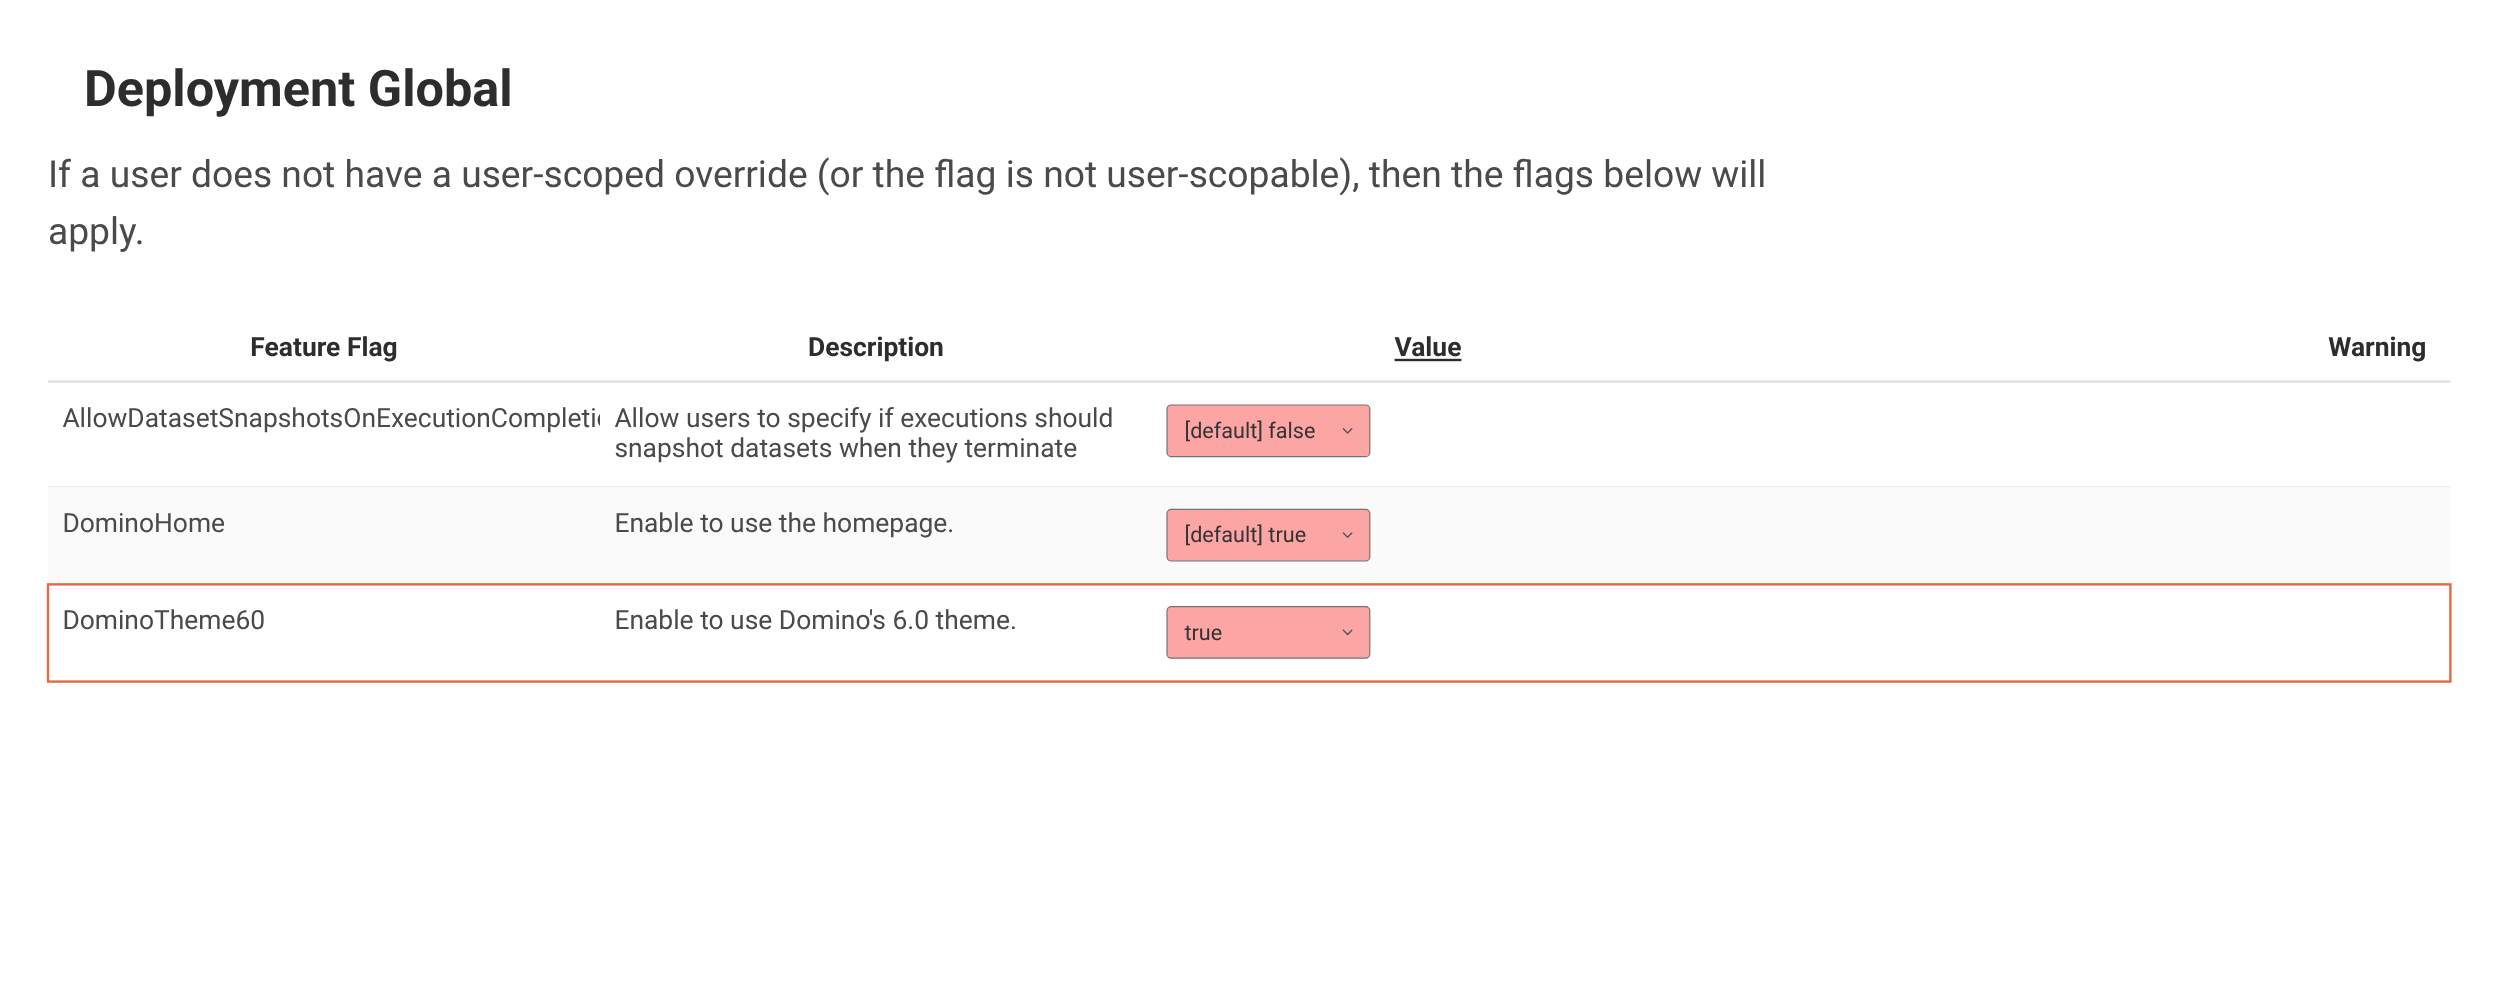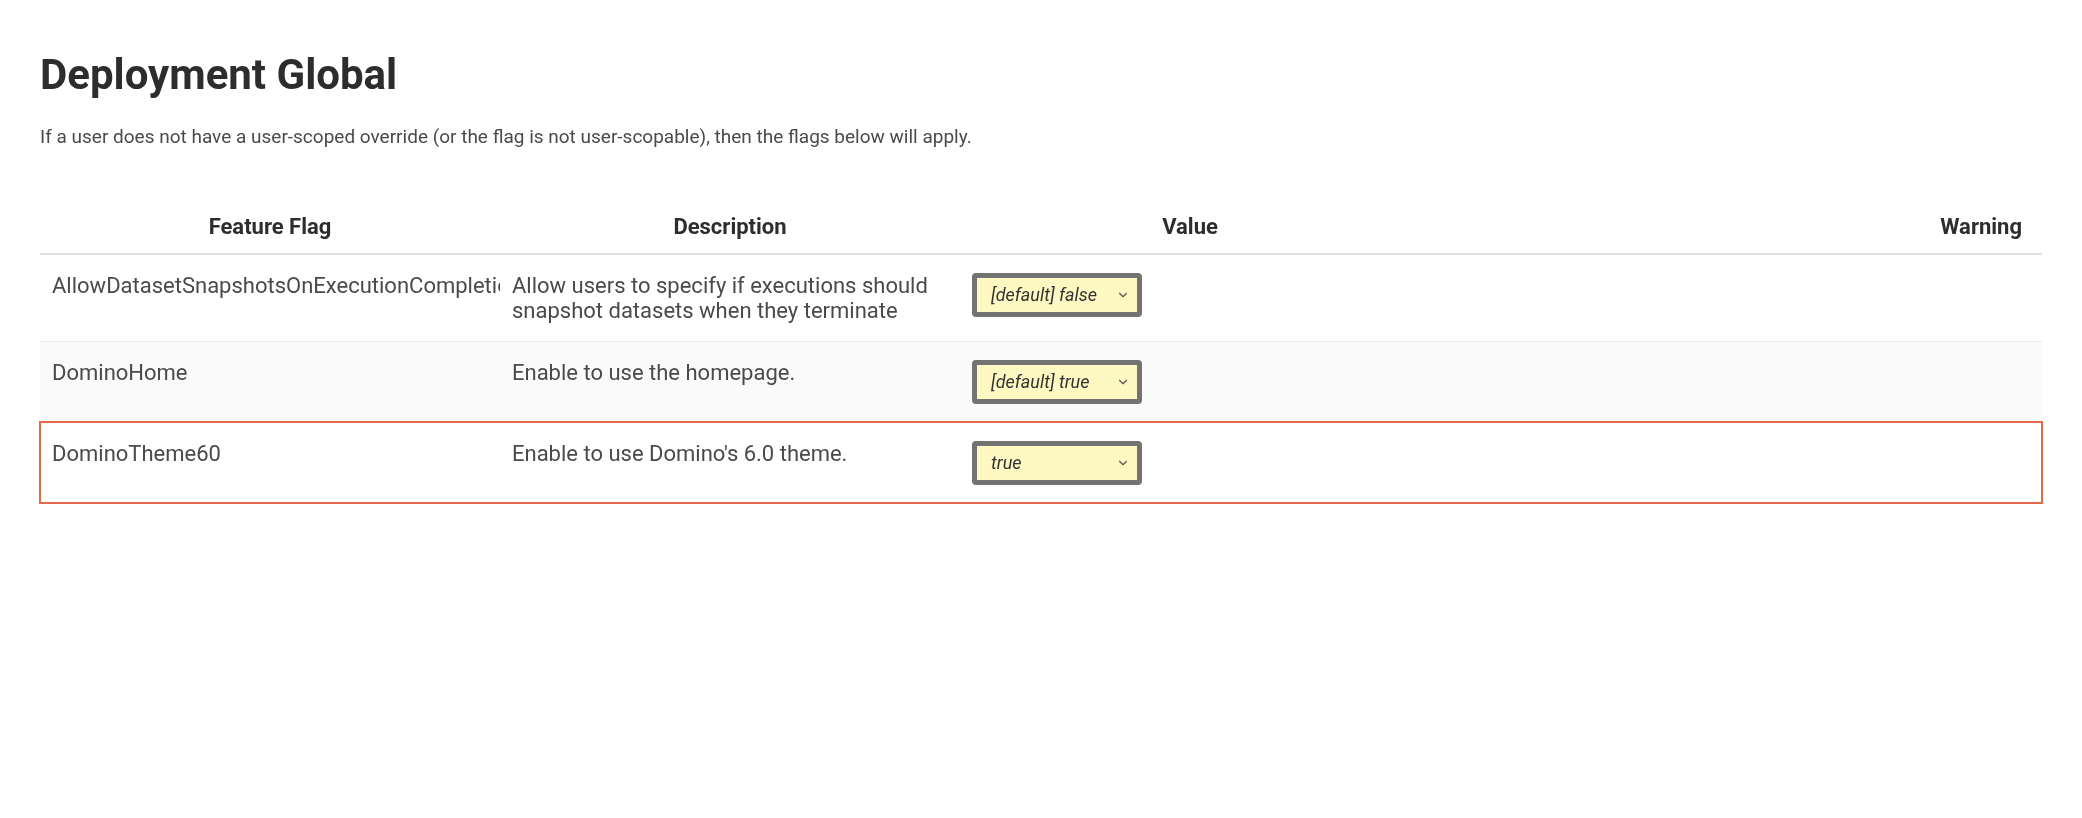--- a/index.html
+++ b/index.html
@@ -12,44 +12,45 @@
       background: #ffffff;
       color: #333333;
       padding: 30px 40px;
     }
     .page-title {
       font-size: 42px;
       font-weight: 700;
       color: #2d2d2d;
       margin-bottom: 24px;
       margin-top: 20px;
+      margin-left: 30px;
     }
     .page-description {
-      font-size: 19px;
+      font-size: 31px;
       color: #4a4a4a;
       line-height: 1.5;
       margin-bottom: 48px;
       max-width: 1450px;
     }
     table {
       width: 100%;
       border-collapse: collapse;
       table-layout: fixed;
     }
     thead th {
       text-align: center;
       font-size: 22px;
       font-weight: 700;
       color: #2d2d2d;
       padding: 14px 12px;
       border-bottom: 2px solid #e0e0e0;
     }
     th.col-flag { width: 460px; }
     th.col-desc { width: 460px; }
-    th.col-value { width: 460px; }
+    th.col-value { width: 460px; text-decoration: underline; }
     th.col-warning { width: auto; text-align: right; padding-right: 20px; }
     tbody td {
       font-size: 22px;
       color: #4a4a4a;
       padding: 18px 12px;
       border-bottom: 1px solid #eaeaea;
       vertical-align: top;
     }
     tbody tr:nth-child(even) {
       background: #fafafa;
@@ -62,30 +63,29 @@
       text-align: right;
     }
     .select-wrap {
       position: relative;
       display: inline-block;
       width: 170px;
     }
     .select-control {
       width: 100%;
       height: 44px;
-      border: 5px solid #737373;
+      border: 1px solid #737373;
       border-radius: 4px;
-      background: #fef9c3;
+      background: #fca5a5;
       font-size: 18px;
       color: #333333;
       padding: 0 36px 0 14px;
       display: flex;
       align-items: center;
       cursor: pointer;
-      font-style: italic;
     }
     .chevron {
       position: absolute;
       right: 12px;
       top: 50%;
       transform: translateY(-50%);
       pointer-events: none;
     }
     .chevron svg {
       display: block;

